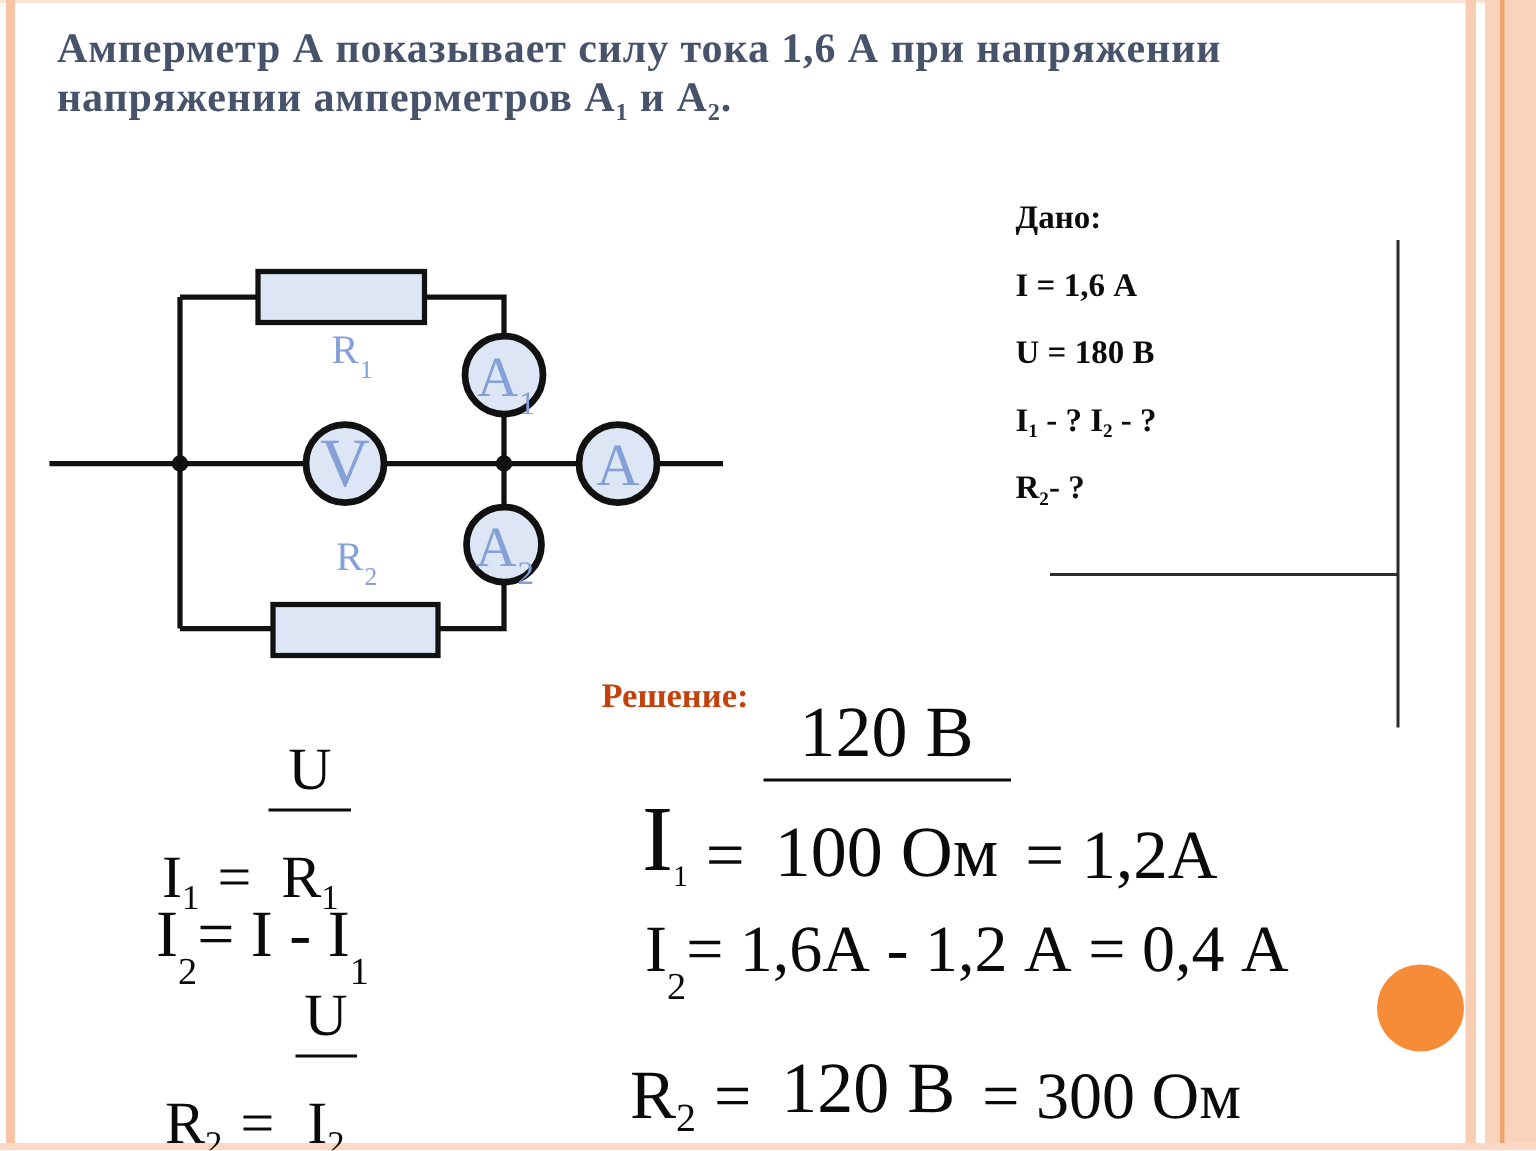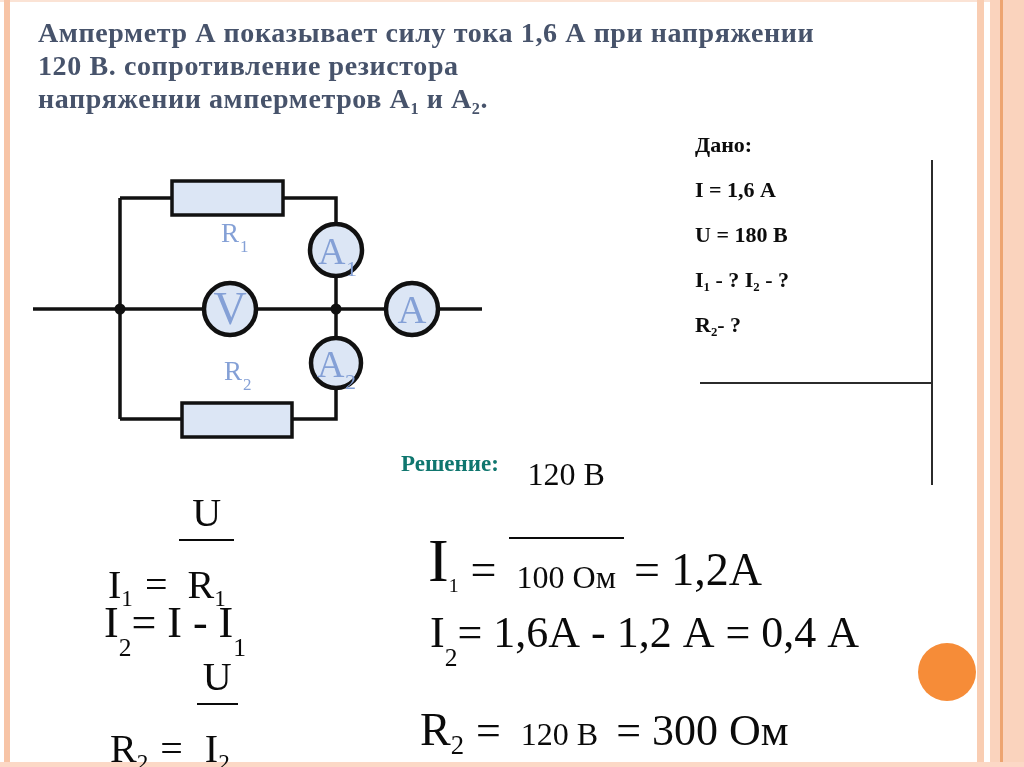--- a/index.html
+++ b/index.html
@@ -20,39 +20,39 @@
     position:absolute; left:38px; top:16px; width:935px;
     font-weight:bold; font-size:28px; line-height:33px; letter-spacing:0.6px;
   }
   .title .line { white-space:nowrap; }
   .rich sub { font-size:58%; line-height:0; vertical-align:-0.35em; }
   
   .given {
     position:absolute; left:677px; top:132px;
     font-weight:bold; font-size:22px; color:#0c0c0c;
   }
-  .given .gline { height:45px; white-space:nowrap;margin-left:18px; }
+  .given .gline { height:45px; white-space:nowrap; }
   .gdiv-v { position:absolute; left:931px; top:160px; width:2px; height:325px; background:#2b2b2b; }
   .gdiv-h { position:absolute; left:700px; top:382px; width:232px; height:2px; background:#2b2b2b; }
   
   .sol-head {
     position:absolute; left:401px; top:451px;
-    font-weight:bold; font-size:23px; color:#0f766e; white-space:nowrap;
+    font-weight:bold; font-size:23px; color:#c2410c; white-space:nowrap;
   }
   
   .formula {
     position:absolute; display:flex; align-items:flex-end;
     color:#0a0a0a; white-space:nowrap;
   }
   .f-eq { margin:0 12px; }
   .frac { display:inline-flex; flex-direction:column; align-items:center; }
   .frac .num { padding:0 8px 3px; }
   .frac .den { border-top:2.5px solid #0a0a0a; padding:20px 8px 0; }
   .f-res { margin-left:10px; }
-  .fs40 { font-size:40px; } .fs42 { font-size:32px;gap:41px; } .fs44 { font-size:44px; }
+  .fs40 { font-size:40px; } .fs42 { font-size:48px; } .fs44 { font-size:44px; }
   .fs46 { font-size:46px; } .fs62 { font-size:62px; }
   .lhs-big sub { font-size:32%; vertical-align:-0.55em; }
   
   .orange-dot {
     position:absolute; left:918px; top:643px; width:58px; height:58px; border-radius:50%;
   }
   svg text { font-family:"Liberation Serif", serif; }
 </style>
 </head>
 <body>
@@ -61,21 +61,20 @@
 
   <div class="b-top"></div>
   <div class="b-left" style="background: rgb(247, 196, 166);"></div>
   <div class="b-r1" style="background: rgb(249, 205, 178);"></div>
   <div class="b-r2" style="background: rgb(250, 211, 189);"></div>
   <div class="b-r3" style="background: rgb(237, 164, 112);"></div>
   <div class="b-bottom" style="background: rgb(252, 216, 198);"></div>
 
   <div class="title" style="color: rgb(71, 83, 107);">
     <div class="line rich"><span>Амперметр А показывает силу тока 1,6 А при напряжении</span></div>
-    <div class="line rich"><span>120 В. сопротивление резистора</span></div>
     <div class="line rich"><span>напряжении амперметров А</span><sub>1</sub><span> и А</span><sub>2</sub><span>.</span></div>
   </div>
 
   <svg style="position:absolute;left:0;top:0;" width="520" height="470" viewBox="0 0 520 470">
     <g stroke="#111" stroke-width="3.5" fill="none">
       <path d="M33 309 H482"></path>
       <path d="M120 198 V419"></path>
       <path d="M120 198 H336 V309"></path>
       <path d="M120 419 H336 V309"></path>
     </g>

